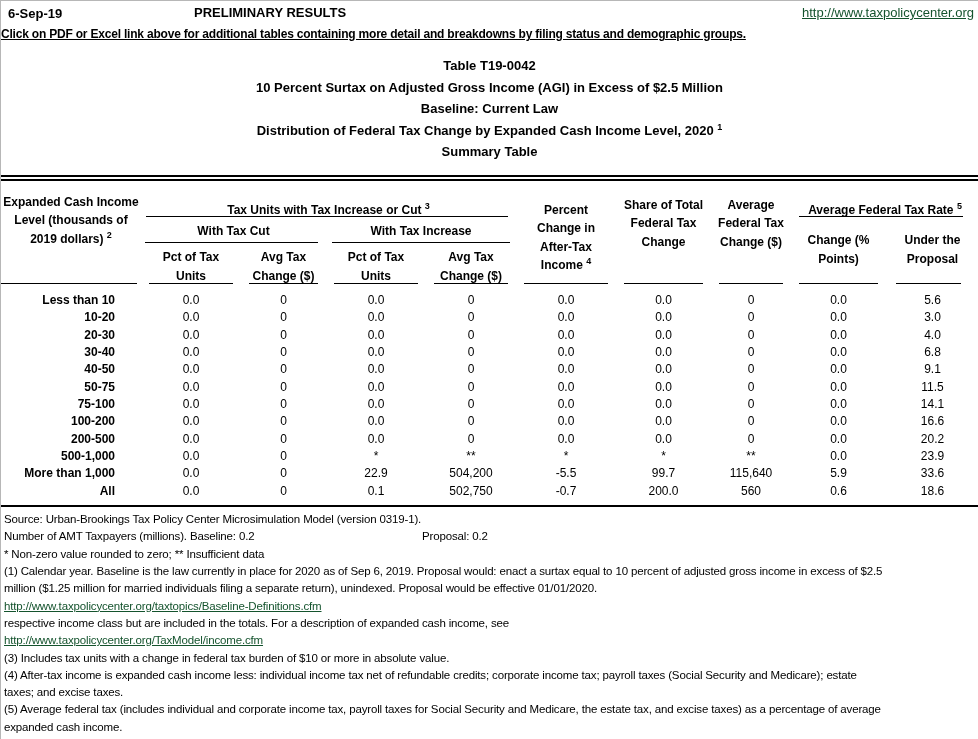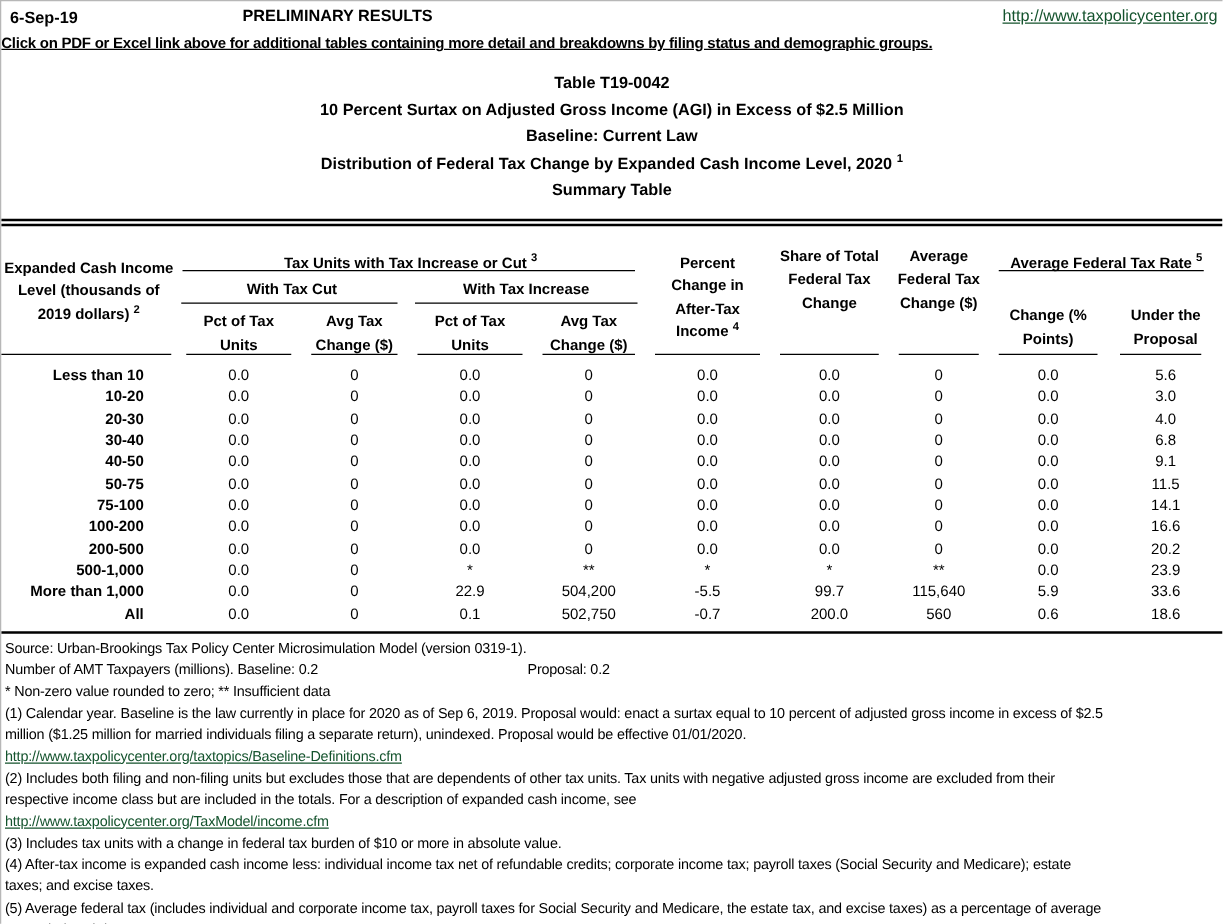--- a/index.html
+++ b/index.html
@@ -13,21 +13,21 @@
   .date{position:absolute;left:7px;top:1px;}
   .prelim{position:absolute;left:145px;top:0;margin-left:48px;}
   .urllink{position:absolute;right:4px;top:0;font-weight:normal;text-decoration:underline;cursor:pointer;}
   .subtitle{text-align:left;font-weight:bold;font-size:12px;letter-spacing:-0.2px;margin-top:1px;text-decoration:underline;}
   .titles{margin-top:14px;text-align:center;font-weight:bold;font-size:13px;line-height:21.5px;}
   sup{font-size:9px;line-height:0;}
   .dline{margin-top:12px;height:2px;border-top:2px solid #000;border-bottom:2px solid #000;}
   table{width:978px;table-layout:fixed;border-collapse:collapse;}
   th,td{margin:0;padding:0;}
   thead th{font-weight:bold;font-size:12px;text-align:center;vertical-align:top;position:relative;line-height:18.5px;}
-  .pt6{padding-top:20px;}.pt3{padding-top:3px;}.pt12{padding-top:24px;}.pt15{padding-top:15px;}.pt2{padding-top:2px;}
+  .pt6{padding-top:20px;}.pt3{padding-top:3px;}.pt12{padding-top:12px;}.pt15{padding-top:15px;}.pt2{padding-top:2px;}
   .rule{position:absolute;height:0;border-bottom:1.5px solid #000;bottom:2px;left:8px;right:8px;}
   .rule-c1{left:0;right:4px;}
   .rule-g1{left:5px;right:8px;}
   .rule-cut{left:4px;right:8px;}
   .rule-inc{left:6px;right:6px;}
   .rule-g2{left:8px;right:16px;}
   .rule-c10{left:10px;right:18px;}
   tbody td{font-size:12px;line-height:17.35px;text-align:center;font-weight:normal;white-space:nowrap;}
   tbody td.rowlabel{font-weight:bold;text-align:right;padding-right:26px;}
   tbody tr.spacer td{line-height:6px;font-size:2px;}
@@ -307,21 +307,20 @@
   <div>Source: Urban-Brookings Tax Policy Center Microsimulation Model (version 0319-1).</div>
   <div class="amtline">
     <span>Number of AMT Taxpayers (millions).  Baseline: 0.2</span>
     <span class="amt-proposal">Proposal: 0.2</span>
   </div>
   <div>* Non-zero value rounded to zero; ** Insufficient data</div>
   <div id="note-lines">
       <div>(1) Calendar year. Baseline is the law currently in place for 2020 as of Sep 6, 2019. Proposal would: enact a surtax equal to 10 percent of adjusted gross income in excess of $2.5</div>
       <div>million ($1.25 million for married individuals filing a separate return), unindexed. Proposal would be effective 01/01/2020.</div>
       <div><a class="link">http://www.taxpolicycenter.org/taxtopics/Baseline-Definitions.cfm</a></div>
-      <div>(2) Includes both filing and non-filing units but excludes those that are dependents of other tax units. Tax units with negative adjusted gross income are excluded from their</div>
       <div>respective income class but are included in the totals. For a description of expanded cash income, see</div>
       <div><a class="link">http://www.taxpolicycenter.org/TaxModel/income.cfm</a></div>
       <div>(3) Includes tax units with a change in federal tax burden of $10 or more in absolute value.</div>
       <div>(4) After-tax income is expanded cash income less: individual income tax net of refundable credits; corporate income tax; payroll taxes (Social Security and Medicare); estate</div>
       <div>taxes; and excise taxes.</div>
       <div>(5) Average federal tax (includes individual and corporate income tax, payroll taxes for Social Security and Medicare, the estate tax, and excise taxes) as a percentage of average</div>
       <div>expanded cash income.</div>
     </div>
 </div>
 

